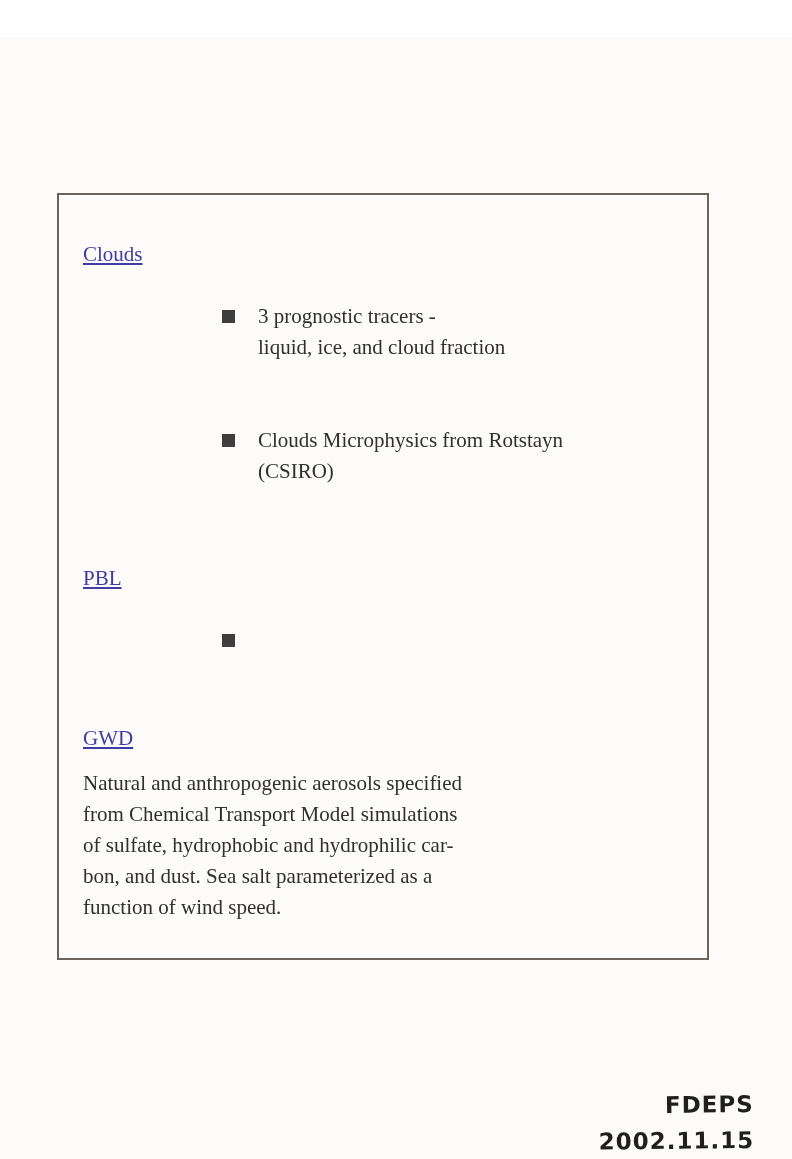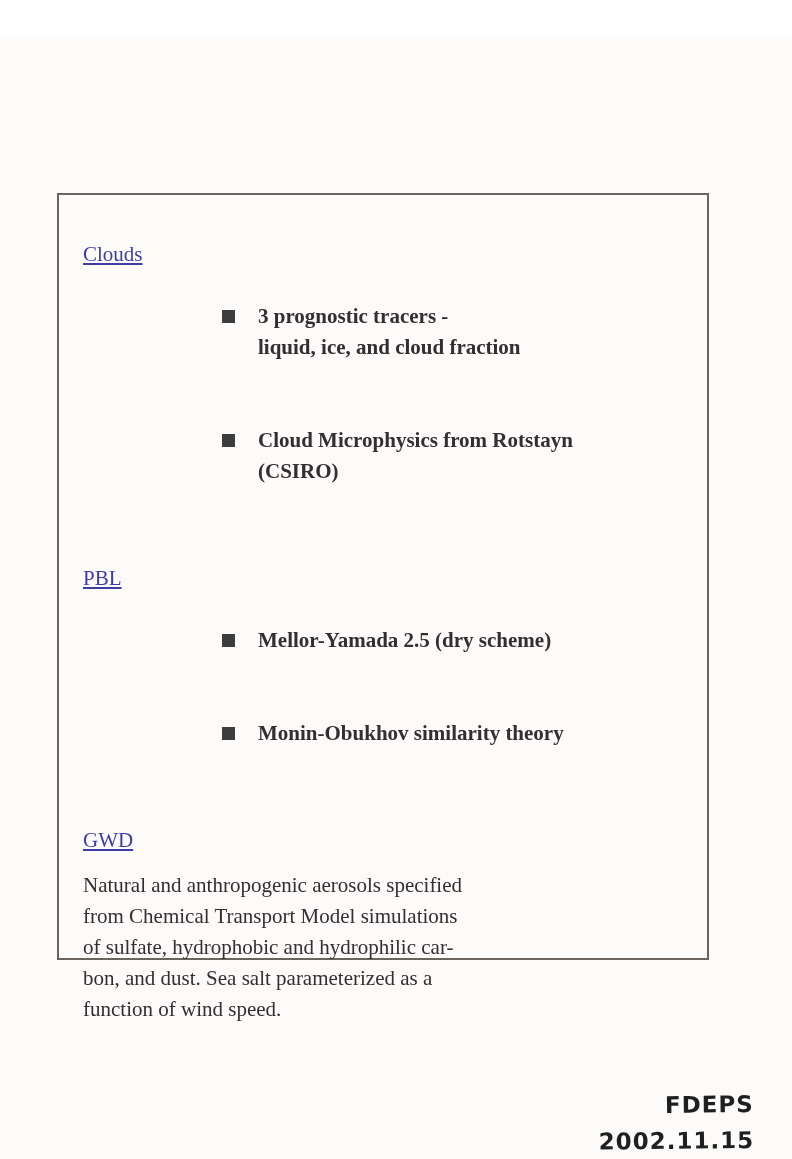--- a/index.html
+++ b/index.html
@@ -48,21 +48,20 @@
     text-decoration: underline;
     cursor: pointer;
   }
   .row-content {
     flex: 1;
     white-space: pre;
   }
   .bullet-item {
     display: flex;
     align-items: flex-start;
-    font-weight: bold;
   }
   .bullet-square {
     width: 13px;
     height: 13px;
     background: var(--bullet-square);
     flex-shrink: 0;
     margin-top: 9px;
     margin-right: 23px;
   }
   .bullet-text {
@@ -112,38 +111,33 @@
         <span class="label-link">Clouds</span>
       </div>
       <div class="row-content">
         <div class="bullet-item">
           <span class="bullet-square"></span>
           <span class="bullet-text">3 prognostic tracers -
 liquid, ice, and cloud fraction</span>
         </div>
         <div class="bullet-item">
           <span class="bullet-square"></span>
-          <span class="bullet-text">Cloud Microphysics from Rotstayn
+          <span class="bullet-text">Clouds Microphysics from Rotstayn
 (CSIRO)</span>
         </div>
       </div>
     </div>
 
     <div class="row">
       <div class="row-label">
         <span class="label-link">PBL</span>
       </div>
       <div class="row-content">
         <div class="bullet-item">
           <span class="bullet-square"></span>
-          <span class="bullet-text">Mellor-Yamada 2.5 (dry scheme)</span>
-        </div>
-        <div class="bullet-item">
-          <span class="bullet-square"></span>
-          <span class="bullet-text">Monin-Obukhov similarity theory</span>
         </div>
       </div>
     </div>
 
     <div class="row">
       <div class="row-label">
         <span class="label-link">GWD</span>
       </div>
     </div>
 

